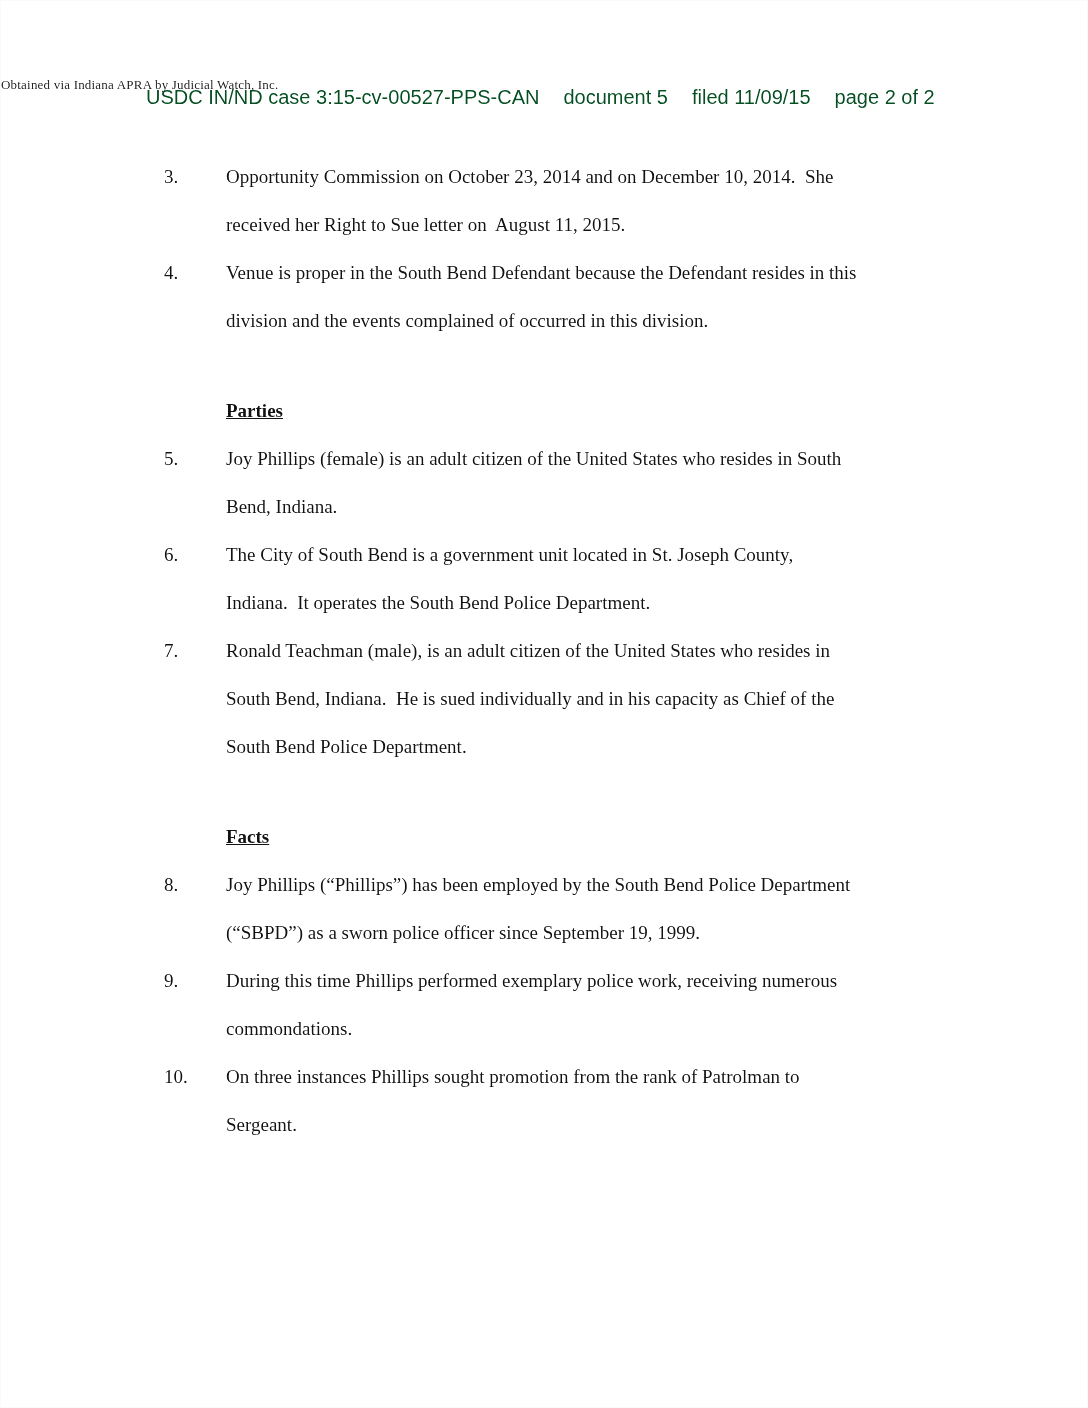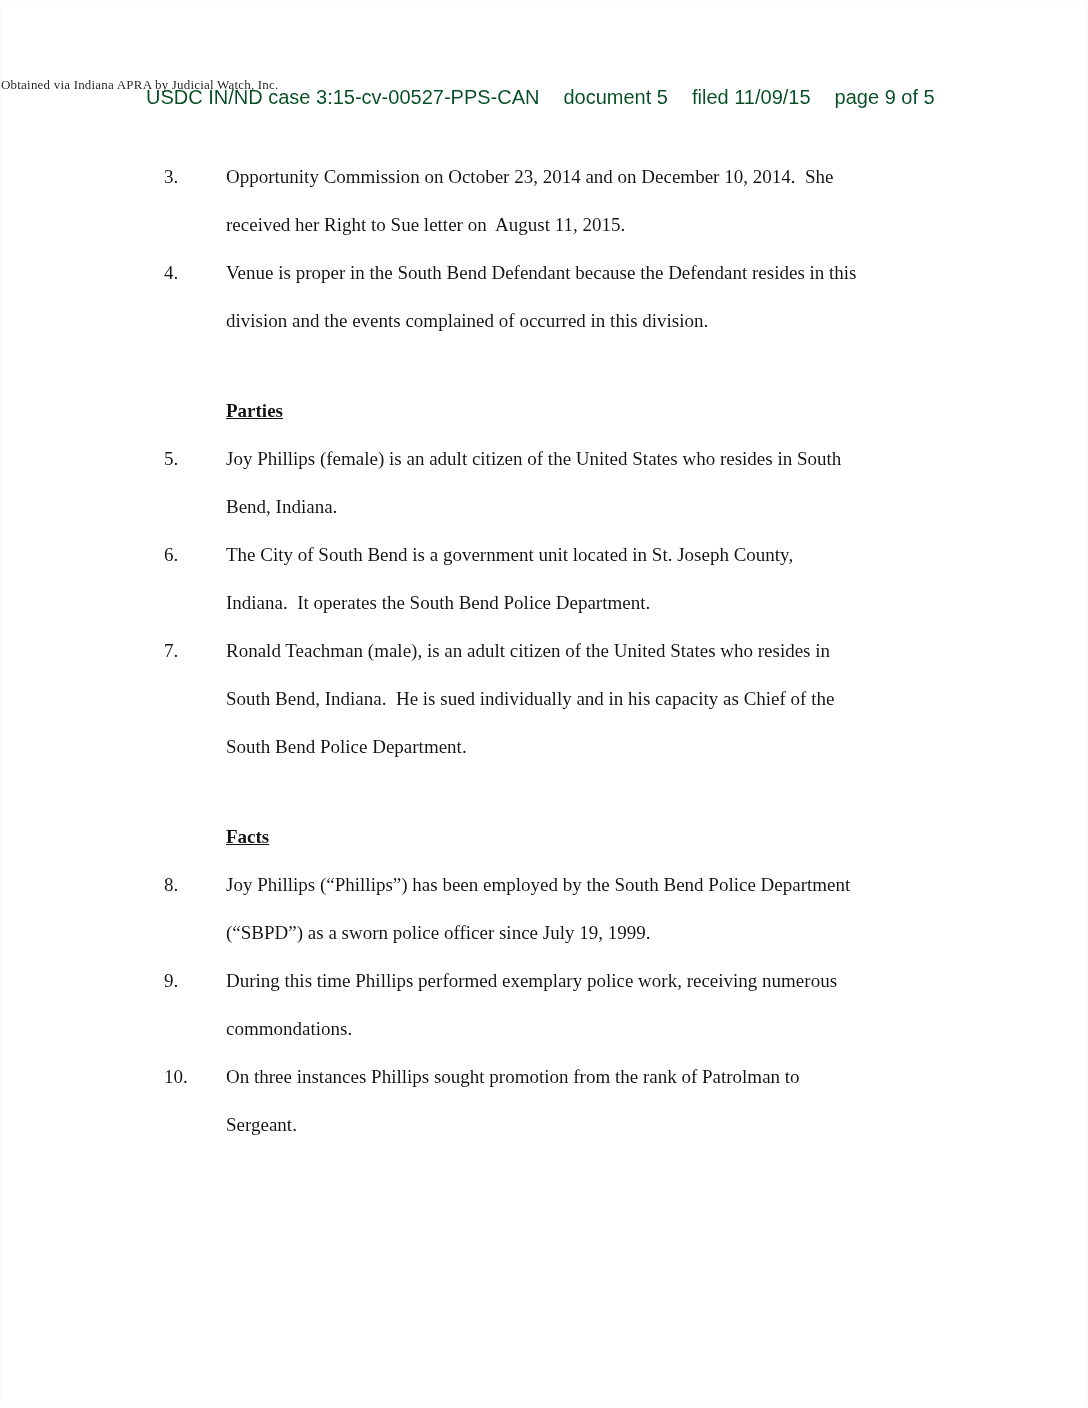--- a/index.html
+++ b/index.html
@@ -74,21 +74,21 @@
 </style>
 </head>
 <body>
 
 <div class="page">
   <div class="watermark">Obtained via Indiana APRA by Judicial Watch, Inc.</div>
   <div class="case-line">
     <span>USDC IN/ND case 3:15-cv-00527-PPS-CAN</span>
     <span>document 5</span>
     <span>filed 11/09/15</span>
-    <span>page 9 of 5</span>
+    <span>page 2 of 2</span>
   </div>
   <div class="doc-body">
       <div class="para">
         <span class="num">3.</span>
         <div class="line">Opportunity Commission on October 23, 2014 and on December 10, 2014.  She</div>
         <div class="line">received her Right to Sue letter on  August 11, 2015.</div>
       </div>
       <div class="para">
         <span class="num">4.</span>
         <div class="line">Venue is proper in the South Bend Defendant because the Defendant resides in this</div>
@@ -108,21 +108,21 @@
       <div class="para">
         <span class="num">7.</span>
         <div class="line">Ronald Teachman (male), is an adult citizen of the United States who resides in</div>
         <div class="line">South Bend, Indiana.  He is sued individually and in his capacity as Chief of the</div>
         <div class="line">South Bend Police Department.</div>
       </div>
       <div class="heading">Facts</div>
       <div class="para">
         <span class="num">8.</span>
         <div class="line">Joy Phillips (“Phillips”) has been employed by the South Bend Police Department</div>
-        <div class="line">(“SBPD”) as a sworn police officer since July 19, 1999.</div>
+        <div class="line">(“SBPD”) as a sworn police officer since September 19, 1999.</div>
       </div>
       <div class="para">
         <span class="num">9.</span>
         <div class="line">During this time Phillips performed exemplary police work, receiving numerous</div>
         <div class="line">commondations.</div>
       </div>
       <div class="para">
         <span class="num">10.</span>
         <div class="line">On three instances Phillips sought promotion from the rank of Patrolman to</div>
         <div class="line">Sergeant.</div>

